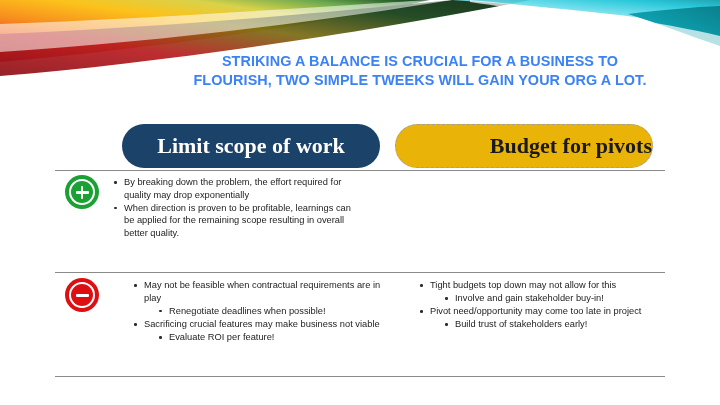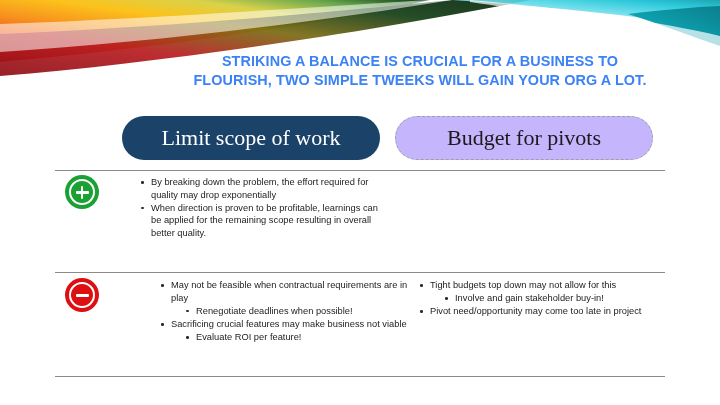--- a/index.html
+++ b/index.html
@@ -21,35 +21,36 @@
     position:absolute;left:140px;top:52px;width:560px;
     text-align:center;
     font-size:14.4px;font-weight:bold;letter-spacing:0.1px;
     line-height:19px;color:#3b82f6;
   }
   .title .ln{display:block;}
 
   
   .headrow{position:absolute;left:0;top:116px;width:720px;height:48px;}
   .pill{
-    position:absolute;top:0;height:44px;
+    position:absolute;top:8px;height:44px;
     border-radius:22px;
     display:flex;align-items:center;justify-content:center;
     font-family:"Liberation Serif", serif;
-    font-weight:normal;font-size:22px;
+    font-weight:bold;font-size:22px;
   }
   .pill-filled{
     left:122px;width:258px;
     background:#1b4268;color:#ffffff;
   }
   .pill-outline{
     left:395px;width:258px;
-    background:#c4b5fd;color:#1a1a1a;
+    background:#eab308;color:#1a1a1a;
     border:1px dashed #9aa0a6;
     box-sizing:border-box;
+    justify-content:flex-end;
   }
 
   
   .rule{position:absolute;left:55px;width:610px;height:1px;background:#8a8a8a;}
   .rule.r1{top:170px;}
   .rule.r2{top:272px;}
   .rule.r3{top:376px;}
 
   
   .signwrap{position:absolute;left:65px;width:34px;height:34px;}
@@ -66,21 +67,21 @@
   .bar{position:absolute;background:#ffffff;border-radius:1px;}
   .bar.h{left:10.5px;top:16px;width:13px;height:2.6px;}
   .bar.v{left:15.7px;top:10.8px;width:2.6px;height:13px;}
 
   
   .grid{position:absolute;left:0;top:176px;width:720px;}
   .band{position:relative;width:720px;}
   .band.pos{height:96px;}
   .band.neg{position:absolute;top:103px;height:96px;margin-left:20px;}
   .col{position:absolute;top:0;}
-  .col-l{left:139px;width:250px;}
+  .col-l{left:112px;width:250px;}
   .col-r{left:398px;width:262px;}
 
   ul.bl{list-style:none;margin:0;padding:0;}
   ul.bl li{
     position:relative;padding-left:12px;
     font-size:9.3px;line-height:12.6px;color:#1c1c1c;
     margin:0 0 0.5px 0;
   }
   ul.bl li > .txt{display:block;}
   ul.bl li::before{
@@ -208,19 +209,22 @@
       <div class="col col-r">
         <ul class="bl">
             <li>
               <span class="txt">Tight budgets top down may not allow for this</span>
               <ul class="sub">
                 <li>Involve and gain stakeholder buy-in!</li>
               </ul>
             </li>
             <li>
               <span class="txt">Pivot need/opportunity may come too late in project</span>
+              <ul class="sub">
+                <li>Build trust of stakeholders early!</li>
+              </ul>
             </li>
           </ul>
       </div>
     </div>
 
   </div>
 </div>
 
 </body></html>

